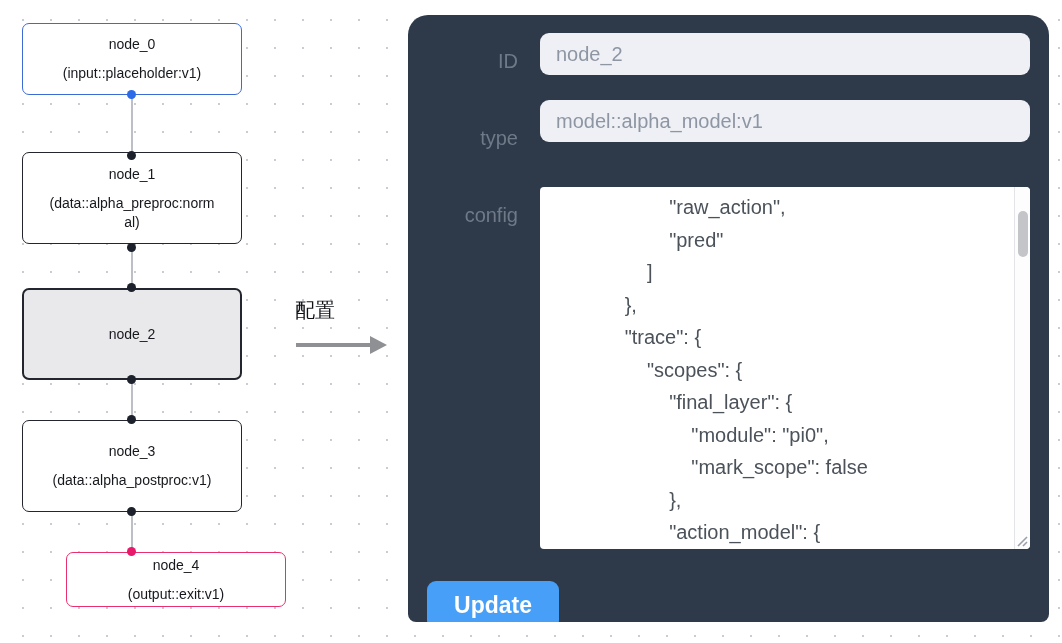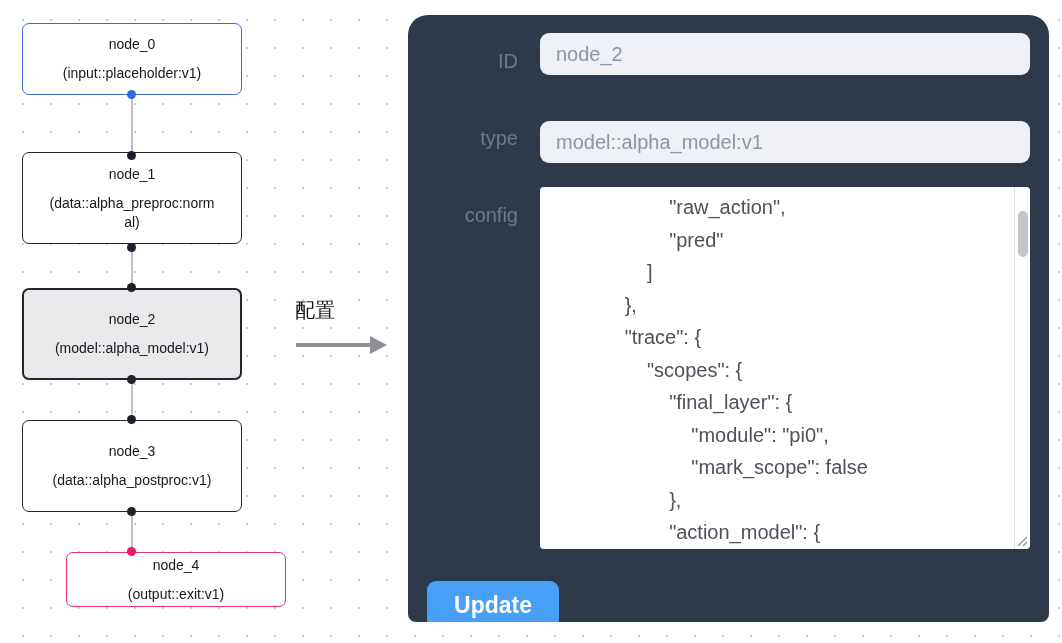--- a/index.html
+++ b/index.html
@@ -88,21 +88,20 @@
     <div class="node-type">(input::placeholder:v1)</div>
   </div>
 
   <div class="flow-node" style="top:152px;height:92px;">
     <div class="node-title">node_1</div>
     <div class="node-type">(data::alpha_preproc:normal)</div>
   </div>
 
   <div class="flow-node node-selected" style="top:288px;height:92px;">
     <div class="node-title">node_2</div>
-    <div class="node-type">(model::alpha_model:v1)</div>
   </div>
 
   <div class="flow-node" style="top:420px;height:92px;">
     <div class="node-title">node_3</div>
     <div class="node-type">(data::alpha_postproc:v1)</div>
   </div>
 
   <div class="flow-node node-output" style="top:552px;height:55px;margin-left:44px;">
     <div class="node-title">node_4</div>
     <div class="node-type">(output::exit:v1)</div>
@@ -123,21 +122,21 @@
   <div class="shaft"></div>
   <div class="head"></div>
 </div>
 
 <div class="panel">
 
   <div class="panel-label" style="top:28px;">ID</div>
   <input class="panel-input" style="top: 18px;" type="text" value="node_2">
 
   <div class="panel-label" style="top:105px;">type</div>
-  <input class="panel-input" style="top: 106px;" type="text" value="model::alpha_model:v1">
+  <input class="panel-input" style="top: 85px;" type="text" value="model::alpha_model:v1">
 
   <div class="panel-label" style="top:182px;">config</div>
 
   <div class="config-box">
     <pre class="config-text">                    "raw_action",
                     "pred"
                 ]
             },
             "trace": {
                 "scopes": {

